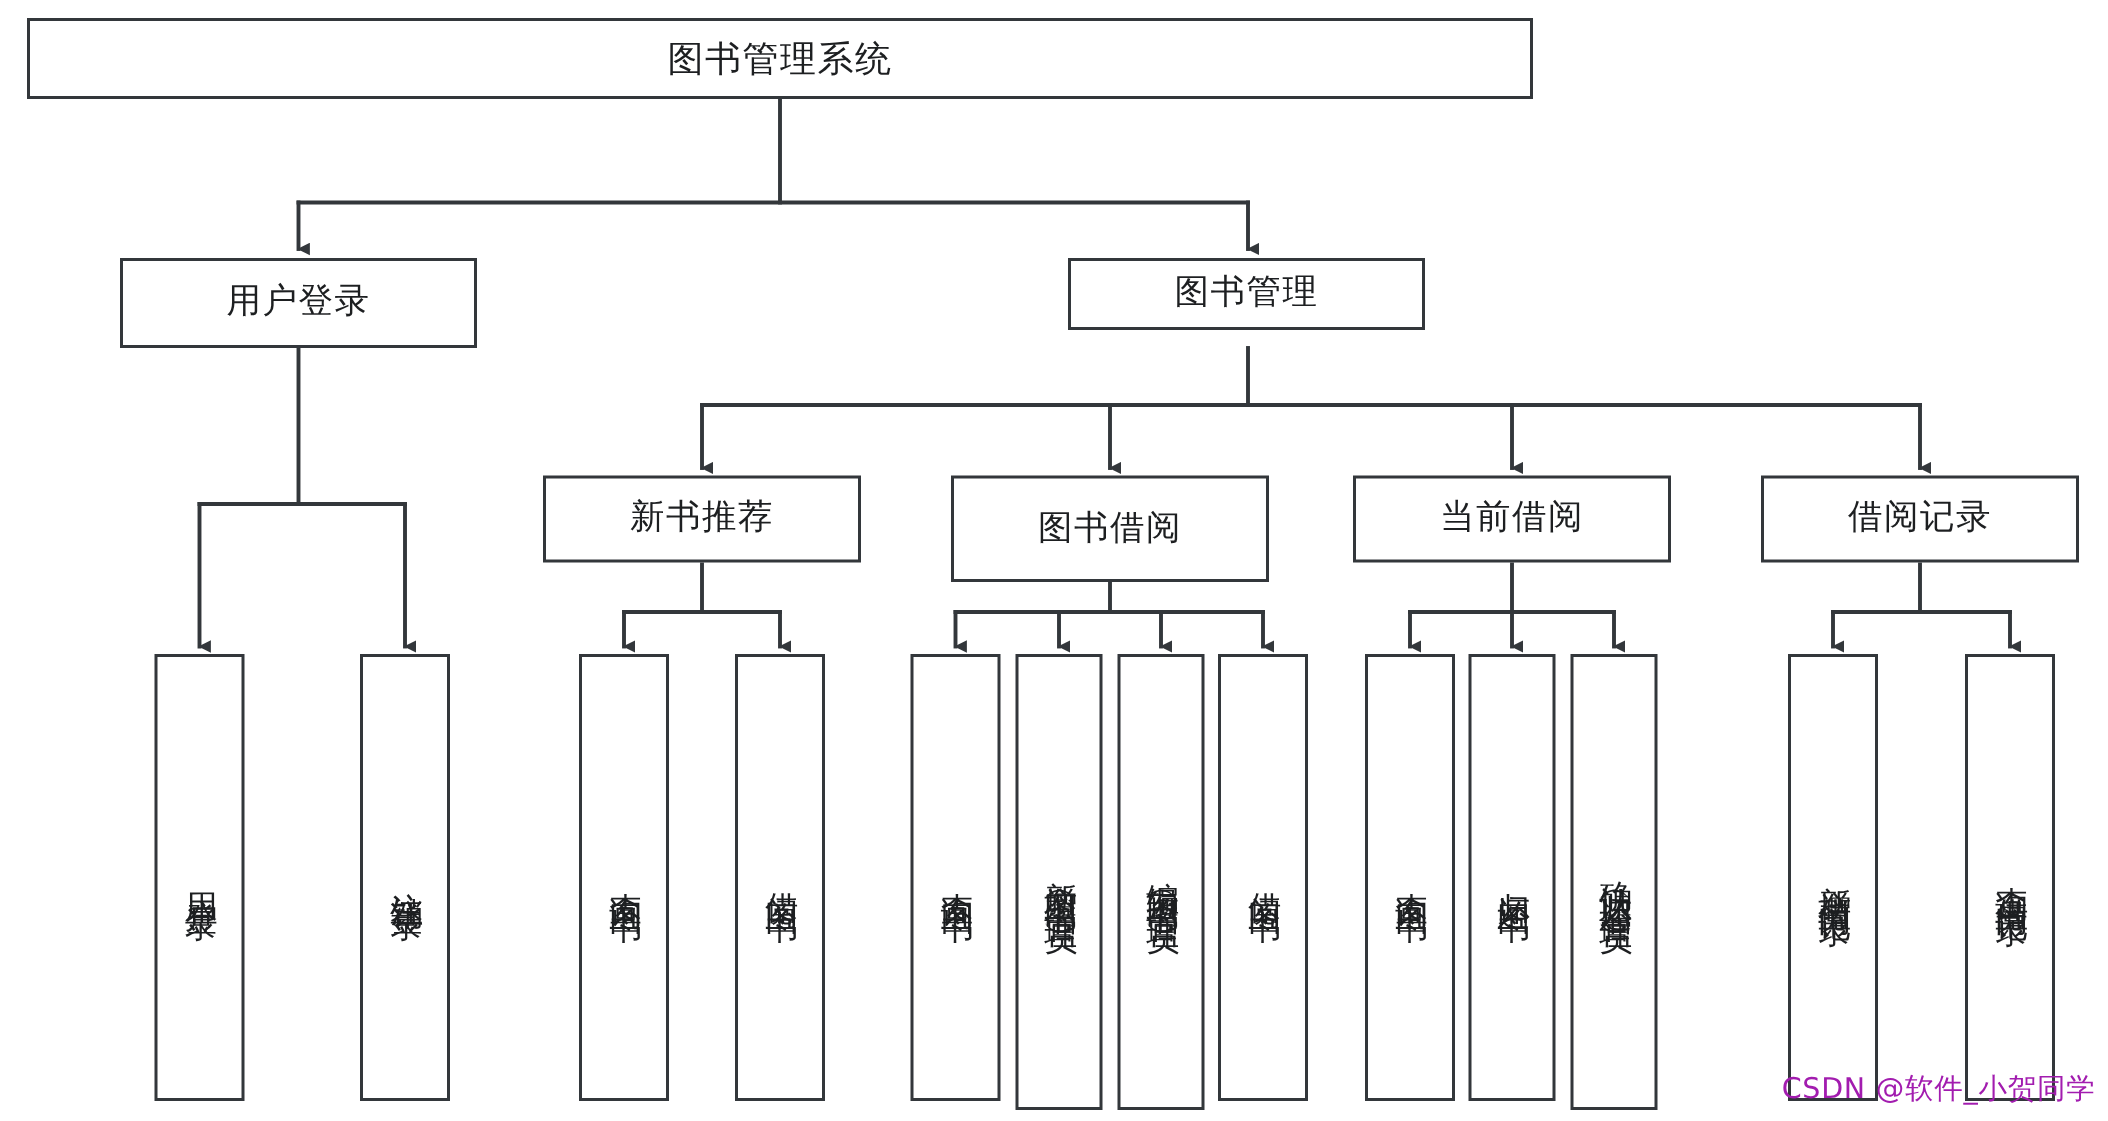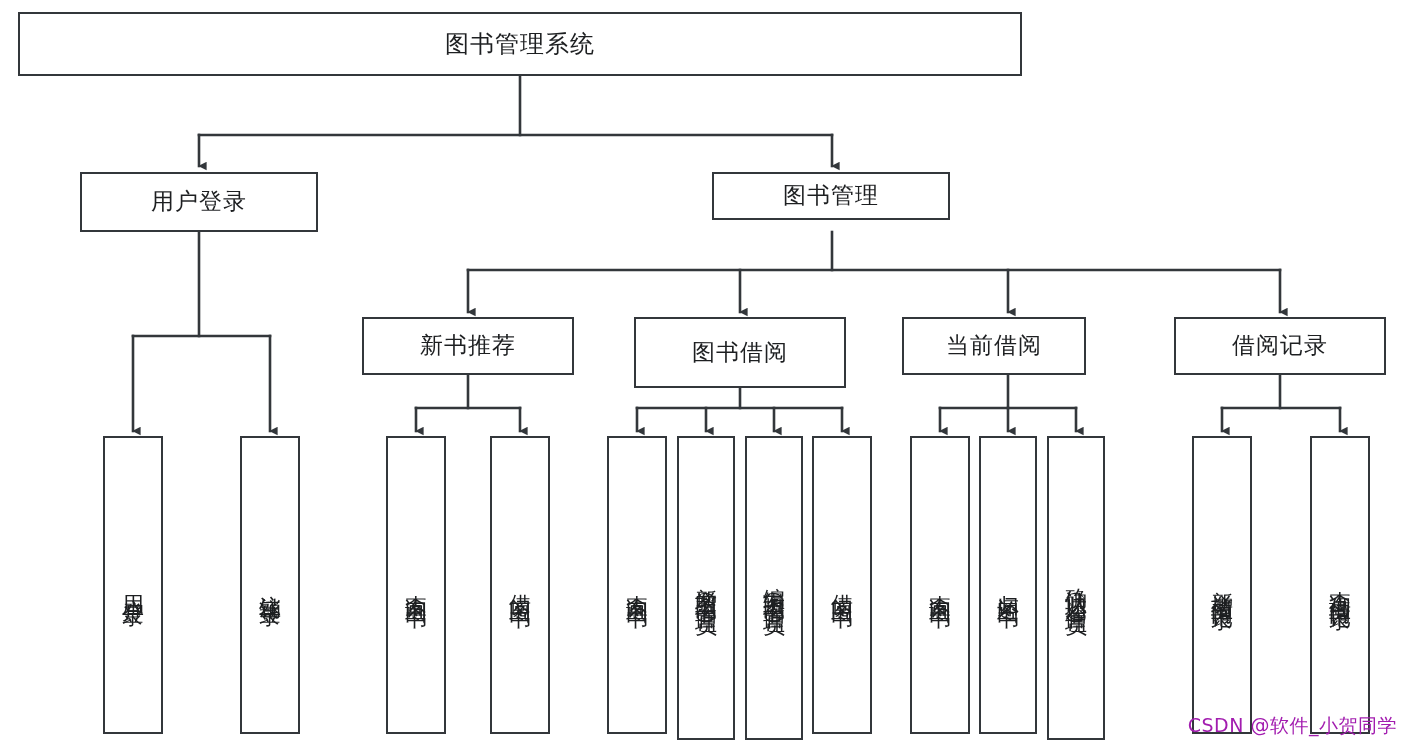--- a/index.html
+++ b/index.html
@@ -120,38 +120,38 @@
       <path d="M1076,408 L1076,431" marker-end="url(#arrowhead)"></path>
 
       <path d="M1280,375 L1280,408"></path>
       <path d="M1222,408 L1340,408"></path>
       <path d="M1222,408 L1222,431" marker-end="url(#arrowhead)"></path>
       <path d="M1340,408 L1340,431" marker-end="url(#arrowhead)"></path>
 
     </g>
   </svg>
 
-  <div class="node node-h node-root" style="left:18px; top:12px; width:1004px; height:64px;">
+  <div class="node node-h node-root" style="left:18px; top:12px; width:1004px; height:54px;">
     <span>图书管理系统</span>
   </div>
 
   <div class="node node-h" style="left:80px; top:172px; width:238px; height:60px;">
     <span>用户登录</span>
   </div>
   <div class="node node-h" style="left:712px; top:172px; width:238px; height:48px;">
     <span>图书管理</span>
   </div>
 
   <div class="node node-h" style="left:362px; top:317px; width:212px; height:58px;">
     <span>新书推荐</span>
   </div>
   <div class="node node-h" style="left:634px; top:317px; width:212px; height:71px;">
     <span>图书借阅</span>
   </div>
-  <div class="node node-h" style="left:902px; top:317px; width:184px; height:58px;">
+  <div class="node node-h" style="left:902px; top:317px; width:212px; height:58px;">
     <span>当前借阅</span>
   </div>
   <div class="node node-h" style="left:1174px; top:317px; width:212px; height:58px;">
     <span>借阅记录</span>
   </div>
 
   <div class="node node-v" style="left:103px; top:436px; width:60px; height:298px;">
     <span class="vtext">用户登录</span>
   </div>
   <div class="node node-v" style="left:240px; top:436px; width:60px; height:298px;">

